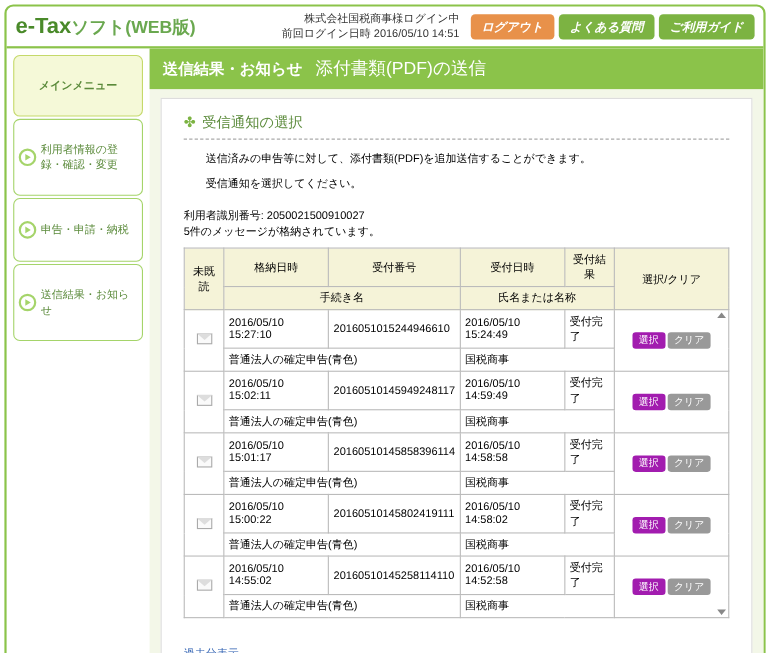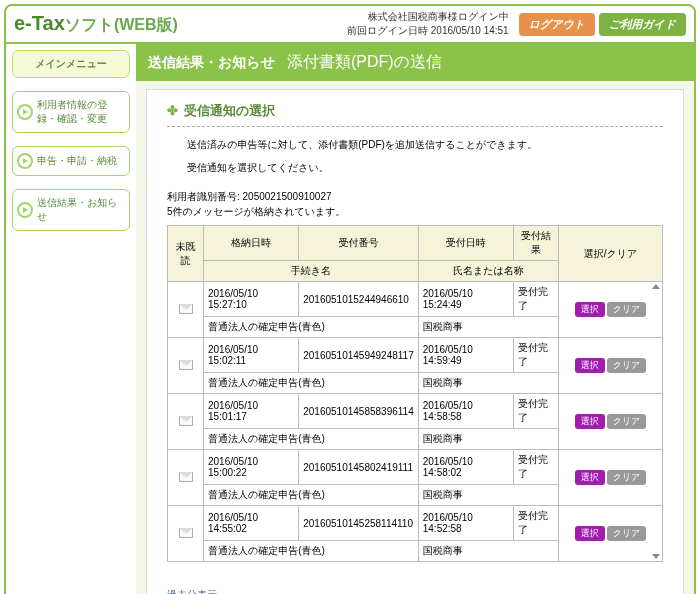--- a/index.html
+++ b/index.html
@@ -9,29 +9,29 @@
 .logo { font-size: 20px; font-weight: bold; }
 .logo .e { color: #4a8a2a; }
 .logo .tax { color: #4a8a2a; }
 .logo .sub { color: #6aa84f; font-size: 16px; }
 .header-info { margin-left: auto; font-size: 10px; color: #333; text-align: right; padding: 0 6px; }
 .btn-header { display: inline-block; padding: 4px 10px; border-radius: 4px; color: #fff; font-size: 11px; margin-left: 4px; font-weight: bold; font-style: italic; }
 .btn-logout { background: #e8914a; }
 .btn-faq, .btn-guide { background: #7cb342; }
 .main-wrap { display: flex; }
 .sidebar { width: 130px; padding: 6px; }
-.sidebar-item { border: 1px solid #a5d46a; border-radius: 6px; padding: 6px 4px; margin-bottom: 13px; font-size: 10px; color: #5a8a3a; display: flex; align-items: center; }
+.sidebar-item { border: 1px solid #a5d46a; border-radius: 6px; padding: 20px 4px; margin-bottom: 2px; font-size: 10px; color: #5a8a3a; display: flex; align-items: center; }
 .sidebar-item.active { background: #f5f9d8; border: 1px solid #c5d96a; color: #5a8a3a; font-weight: bold; justify-content: center; }
 .circle { width: 16px; height: 16px; border: 2px solid #a5d46a; border-radius: 50%; margin-right: 4px; display: inline-flex; align-items: center; justify-content: center; flex-shrink: 0; }
 .arrow-r { width: 0; height: 0; border-top: 3px solid transparent; border-bottom: 3px solid transparent; border-left: 5px solid #a5d46a; margin-left: 1px; }
 .content { flex: 1; background: #f3f7e8; padding: 0; border-bottom-right-radius: 6px; }
 .page-title { background: #8bc34a; color: #fff; padding: 8px 12px; font-size: 14px; font-weight: bold; }
 .page-title .sub { font-size: 16px; font-weight: normal; margin-left: 8px; }
 .section { background: #fff; margin: 8px 10px; padding: 12px 20px 18px 20px; border: 1px solid #ddd; }
-.sec-title { color: #5a8a3a; font-size: 13px; font-weight: bold; border-bottom: 1px dashed #aaa; padding-bottom: 6px; margin-bottom: 10px; }
+.sec-title { color: #5a8a3a; font-size: 13px; font-weight: normal; border-bottom: 1px dashed #aaa; padding-bottom: 6px; margin-bottom: 10px; }
 .clover { color: #7cb342; margin-right: 6px; }
 .desc { font-size: 10px; margin: 8px 0 4px 20px; line-height: 1.5; }
 .meta { font-size: 10px; margin: 14px 0 6px 0; line-height: 1.5; }
 table { border-collapse: collapse; width: 100%; font-size: 10px; }
 th, td { border: 1px solid #bbb; padding: 3px 4px; text-align: left; }
 th { background: #f5f3d8; font-weight: normal; text-align: center; }
 .th-unread { width: 36px; }
 .th-action { width: 104px; }
 .envelope { width: 14px; height: 10px; border: 1px solid #aaa; display: inline-block; position: relative; background: #fafafa; }
 .envelope:before { content: ''; position: absolute; top: -1px; left: -1px; right: -1px; height: 6px; border-left: 7px solid transparent; border-right: 7px solid transparent; border-top: 6px solid #ddd; }
@@ -54,20 +54,21 @@
 <div class="container">
   <div class="header">
     <div class="logo">
       <span class="e">e-</span><span class="tax">Tax</span><span class="sub">ソフト</span><span class="sub">(WEB版)</span>
     </div>
     <div class="header-info">
       <div>株式会社国税商事様ログイン中</div>
       <div><span>前回ログイン日時</span> <span>2016/05/10 14:51</span></div>
     </div>
     <span class="btn-header btn-logout">ログアウト</span>
+    <span class="btn-header btn-faq">よくある質問</span>
     <span class="btn-header btn-guide">ご利用ガイド</span>
   </div>
 
   <div class="main-wrap">
     <div class="sidebar">
       <div class="sidebar-item active">メインメニュー</div>
       <div class="sidebar-item">
           <span class="circle">
             <span class="arrow-r"></span>
           </span>

